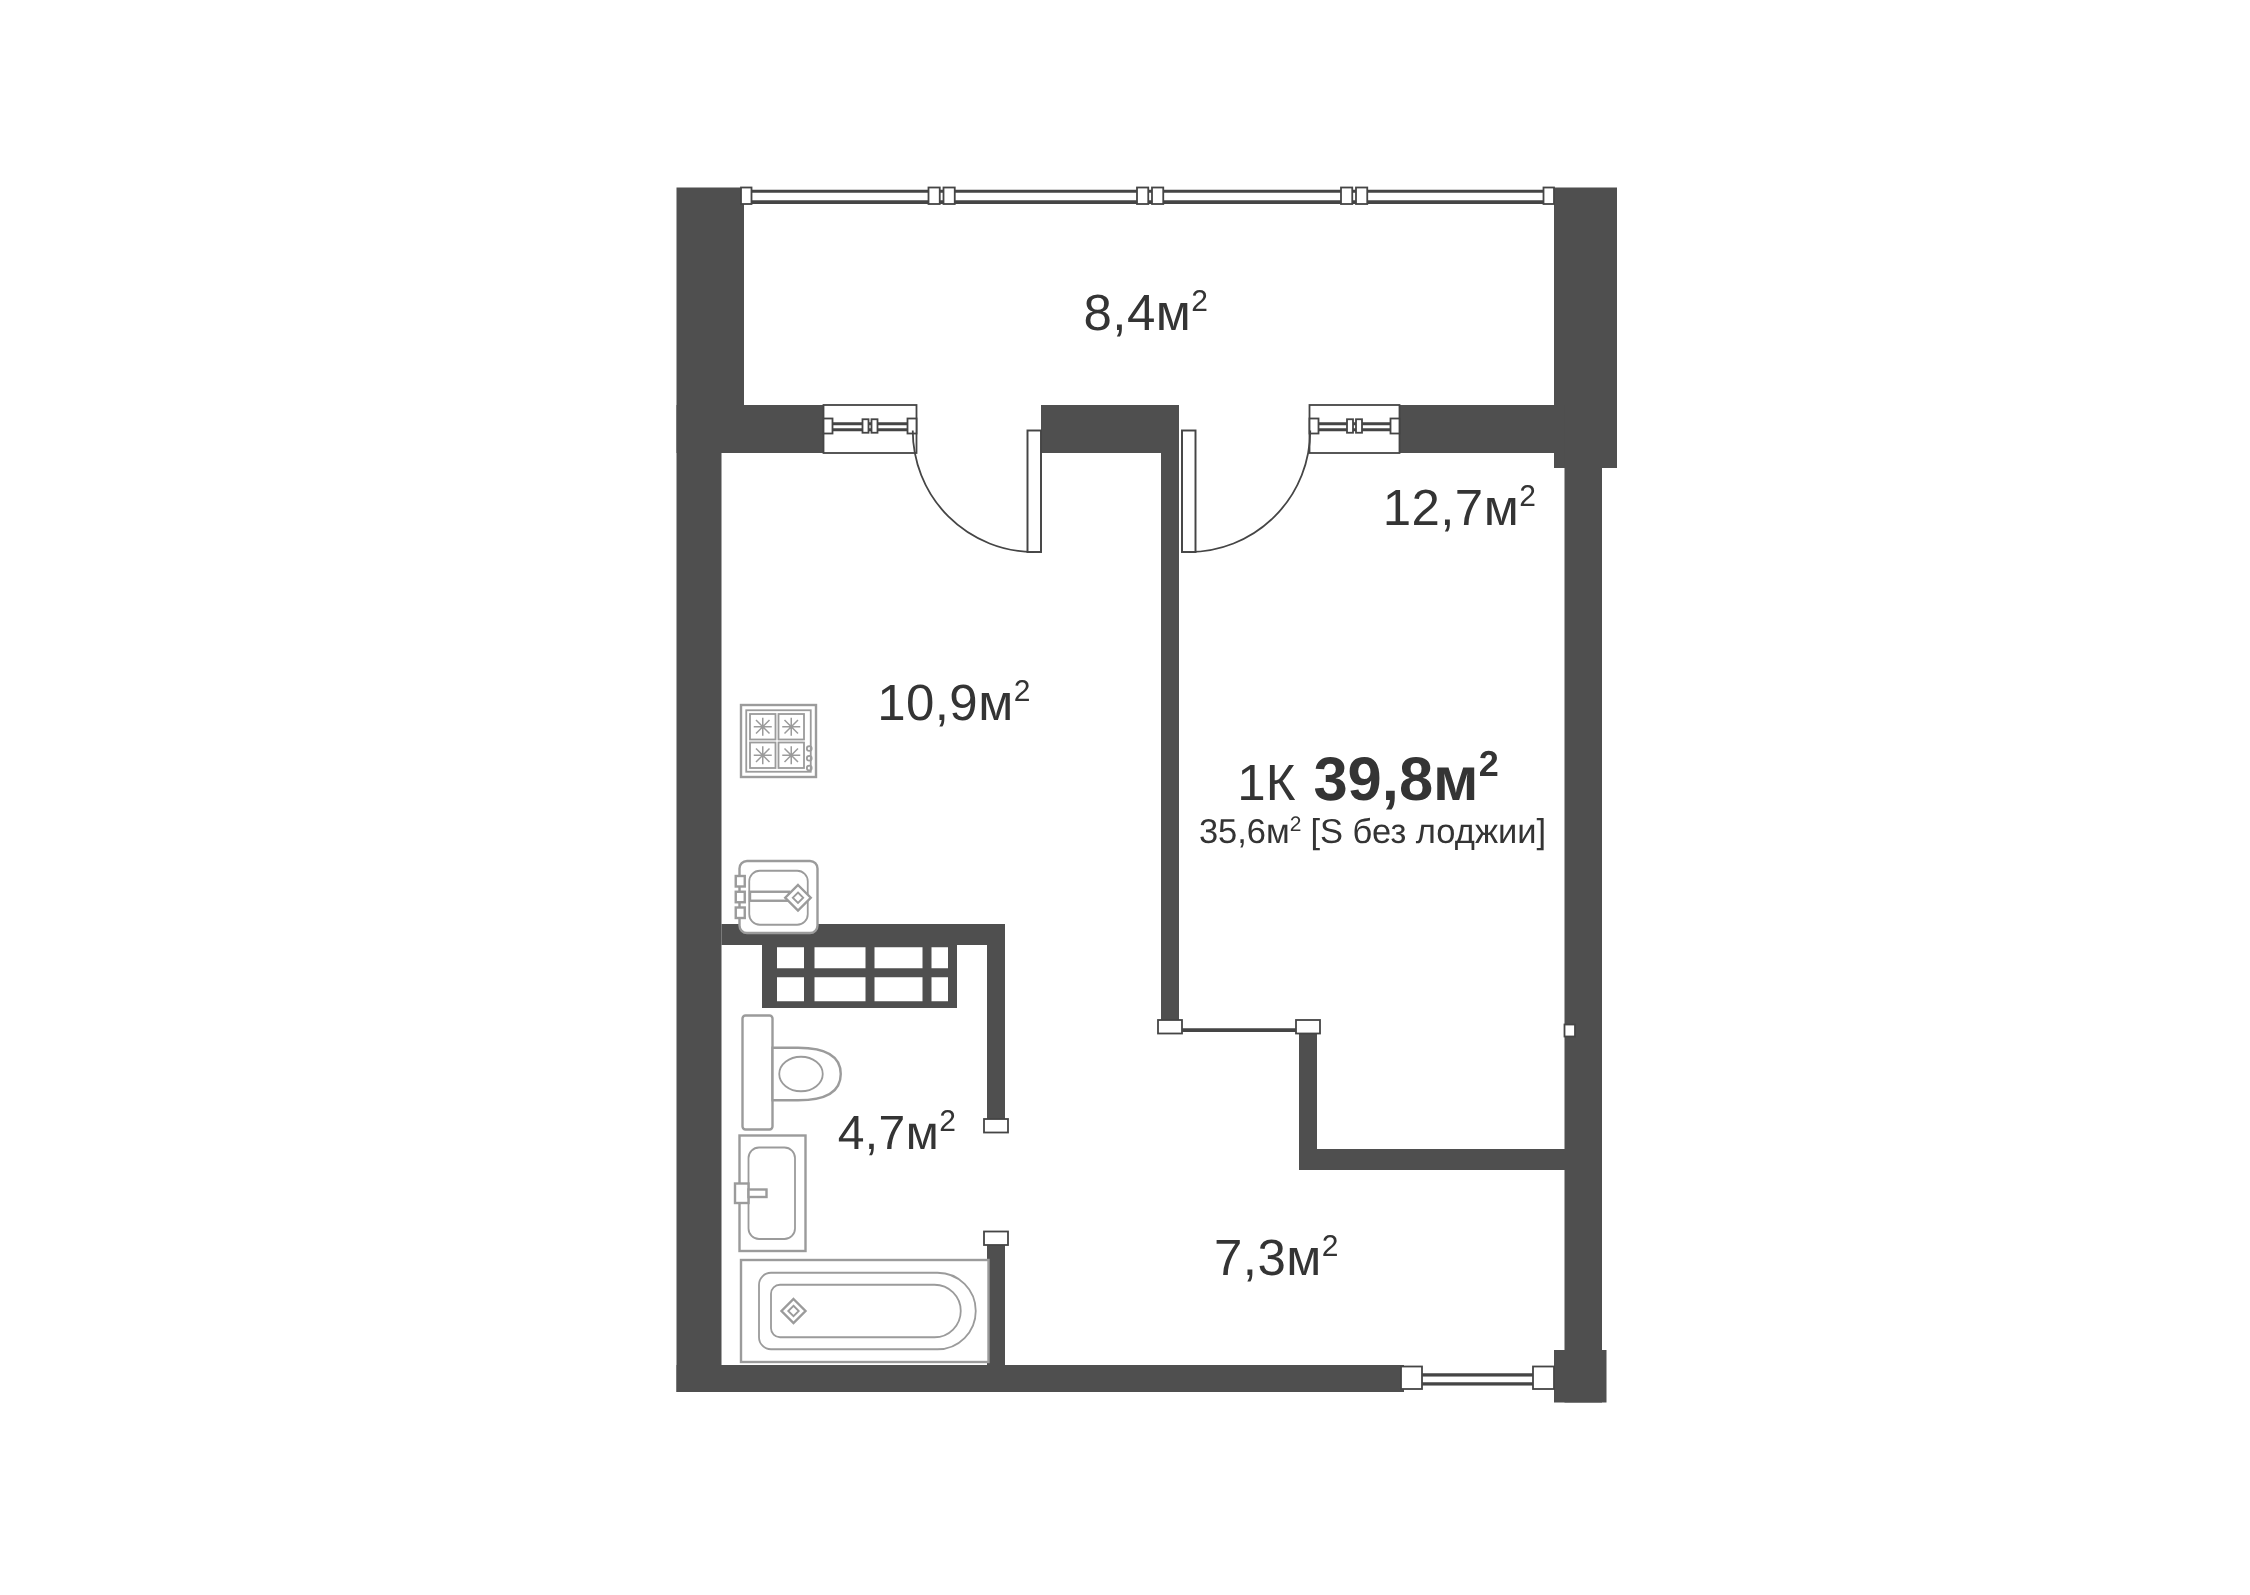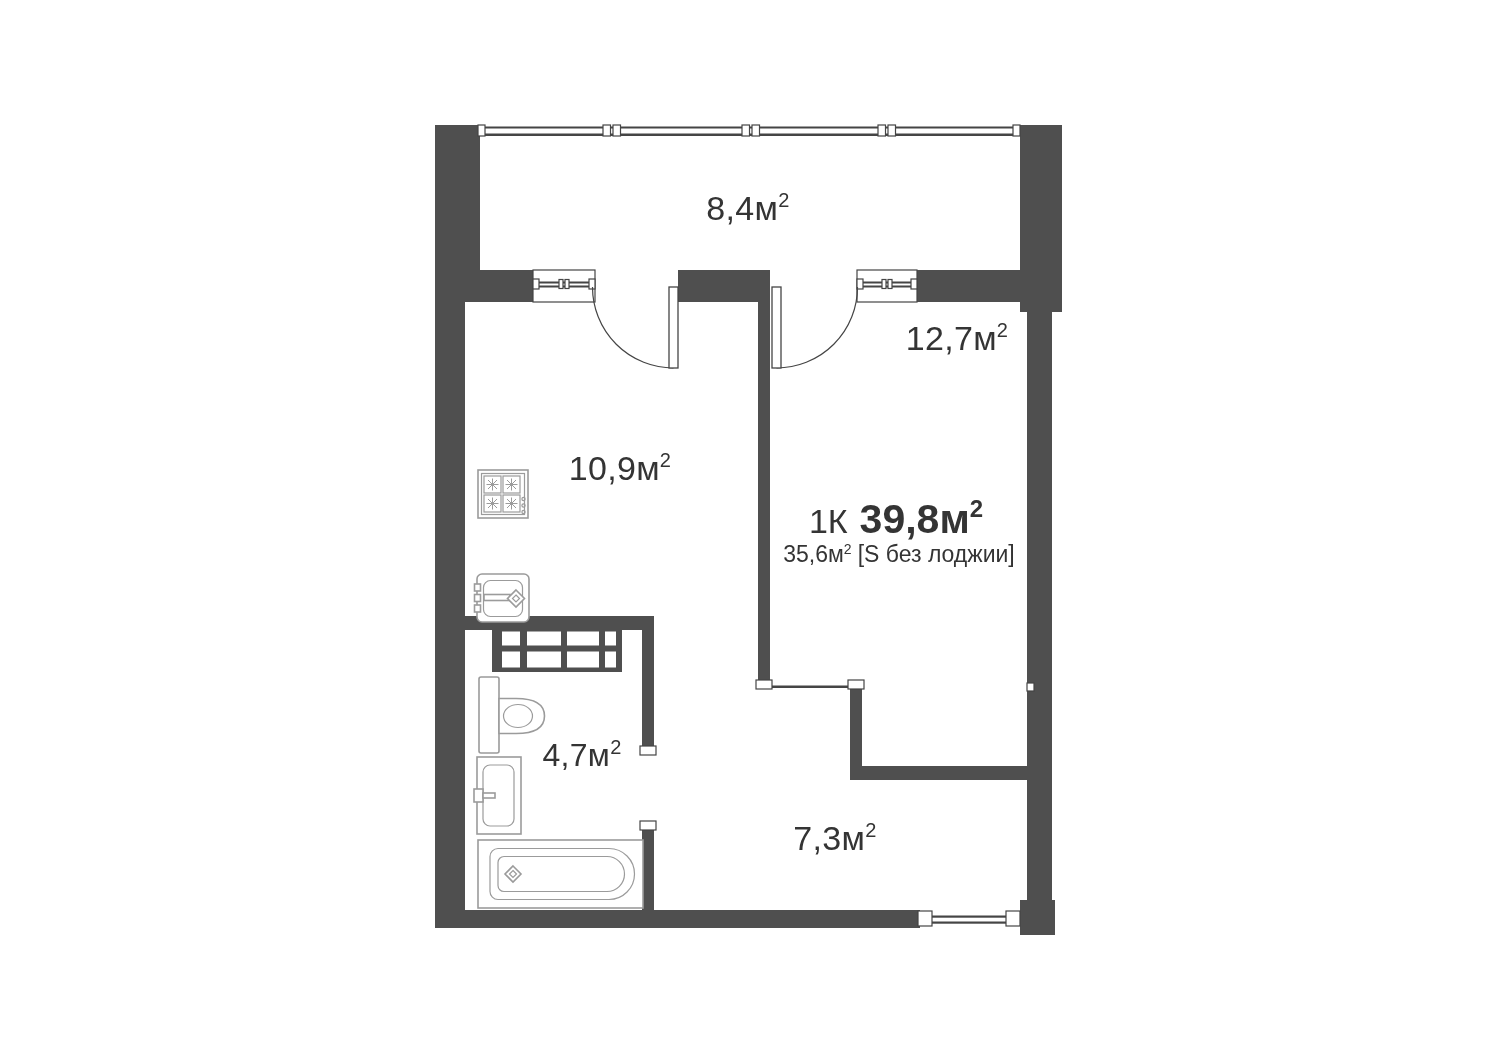--- a/index.html
+++ b/index.html
@@ -1,16 +1,16 @@
 <!DOCTYPE html>
 <html style="--wall: #4f4f4f; --line: #454545; --fixture: #9b9b9b; --text: #343434; --background: #ffffff;"><head>
 <meta charset="utf-8">
 <style>
   html,body{margin:0;padding:0;background:#fff;}
-  .stage{position:relative;width:1388px;height:1063px;background:var(--background,#fff);overflow:hidden;}
+  .stage{position:relative;width:1388px;height:1063px;background:var(--background,#fff);overflow:hidden;padding-left:16px;}
   svg{display:block;}
   .wall{fill:var(--wall,#4f4f4f);}
   .ln{fill:var(--line,#454545);}
   .cap{fill:#fff;stroke:var(--line,#454545);stroke-width:1.2;}
   .door{fill:#fff;stroke:var(--line,#454545);stroke-width:1.3;}
   .arc{fill:none;stroke:var(--line,#454545);stroke-width:1.2;}
   .win{fill:#fff;stroke:var(--line,#454545);stroke-width:1.2;}
   .fxf{fill:#fff;stroke:var(--fixture,#9b9b9b);stroke-width:1.6;}
   .fxt{fill:none;stroke:var(--fixture,#9b9b9b);stroke-width:1.2;}
   text{font-family:"Liberation Sans",sans-serif;fill:var(--text,#343434);}

